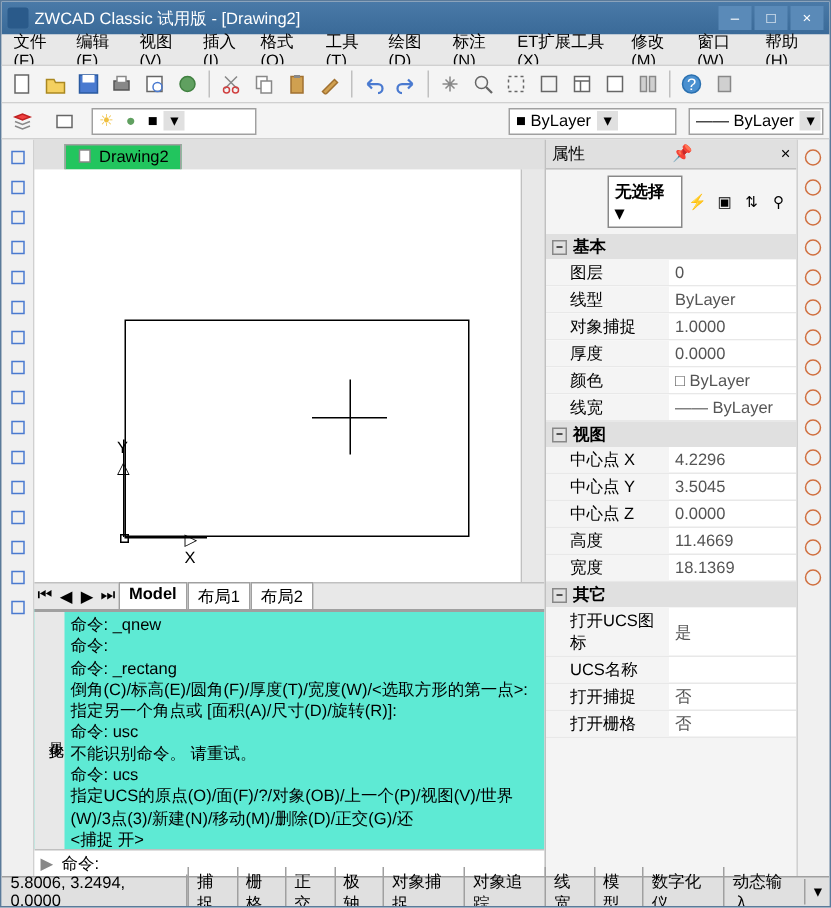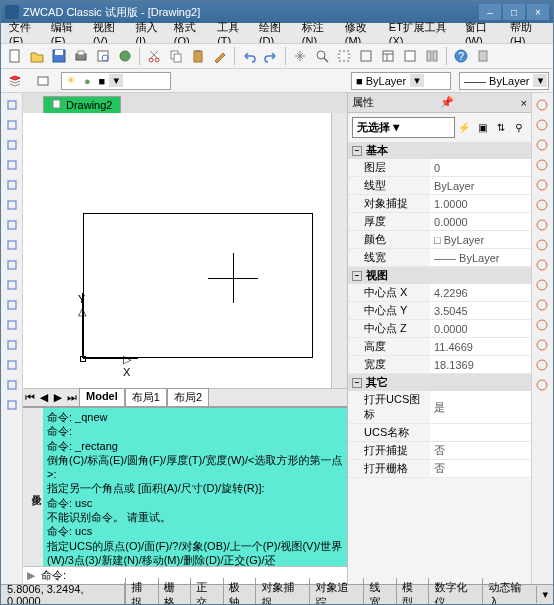--- a/index.html
+++ b/index.html
@@ -29,25 +29,25 @@
 .canvas .cross-h { position: absolute; left: 185px; top: 165px; width: 50px; height: 1px; background: #000; }
 .canvas .cross-v { position: absolute; left: 210px; top: 140px; width: 1px; height: 50px; background: #000; }
 .canvas .ucs { position: absolute; left: 60px; top: 180px; font-size: 10px; }
 .canvas .ucs-y { position: absolute; left: -5px; top: 0; }
 .canvas .ucs-x { position: absolute; left: 40px; top: 60px; }
 .canvas .sq { position: absolute; left: -3px; top: 63px; width: 6px; height: 6px; border: 1px solid #000; }
 .canvas .ay { position: absolute; left: -1px; top: 0px; width: 1px; height: 65px; background: #000; }
 .canvas .ax { position: absolute; left: 0px; top: 65px; width: 55px; height: 1px; background: #000; }
 .vscroll { width: 16px; background: #e8e8e8; border-left: 1px solid #c0c0c0; }
 .rtools { width: 22px; background: #f0f0f0; border-left: 1px solid #d0d0d0; display: flex; flex-direction: column; padding: 2px 0; }
-.props { width: 184px; background: #f4f4f4; border-left: 1px solid #c0c0c0; display: flex; flex-direction: column; }
+.props { width: 168px; background: #f4f4f4; border-left: 1px solid #c0c0c0; display: flex; flex-direction: column; }
 .props-hdr { background: #e0e0e0; padding: 2px 4px; font-size: 11px; display: flex; align-items: center; border-bottom: 1px solid #c0c0c0; }
 .props-hdr .pin { margin-left: auto; cursor: pointer; }
 .props-sel { display: flex; padding: 4px; gap: 2px; align-items: center; }
-.props-sel .selcombo { flex: 1; border: 1px solid #888; background: #fff; padding: 2px 4px; font-size: 12px; font-weight: bold; }
+.props-sel .selcombo { flex: 1; border: 1px solid #888; background: #fff; padding: 2px 4px; font-size: 12px; font-weight: bold; margin-left: 37px; }
 .props-sel .pib { width: 16px; height: 16px; display: flex; align-items: center; justify-content: center; cursor: pointer; font-size: 10px; }
 .props-grid { flex: 1; overflow-y: auto; font-size: 10px; }
 .pgroup { background: #e0e0e0; padding: 1px 4px; font-weight: bold; display: flex; align-items: center; }
 .pgroup .exp { width: 10px; display: inline-block; border: 1px solid #888; text-align: center; margin-right: 4px; font-size: 8px; line-height: 8px; cursor: pointer; }
 .prow { display: flex; background: #fff; border-bottom: 1px solid #e8e8e8; align-items: center; }
 .prow .k { width: 82px; padding: 1px 4px 1px 16px; background: #f4f4f4; }
 .prow .v { flex: 1; padding: 1px 4px; color: #555; }
 .layouttabs { height: 18px; background: #e8e8e8; display: flex; align-items: center; border-top: 1px solid #c0c0c0; font-size: 10px; }
 .layouttabs .nav { display: flex; }
 .layouttabs .nav span { width: 14px; text-align: center; cursor: pointer; }
@@ -78,22 +78,22 @@
 
 <div class="menubar" id="menubar">
     <span>文件(F)</span>
     <span>编辑(E)</span>
     <span>视图(V)</span>
     <span>插入(I)</span>
     <span>格式(O)</span>
     <span>工具(T)</span>
     <span>绘图(D)</span>
     <span>标注(N)</span>
+    <span>ET扩展工具(X)</span>
     <span>修改(M)</span>
-    <span>ET扩展工具(X)</span>
     <span>窗口(W)</span>
     <span>帮助(H)</span>
   </div>
 
 <div class="toolbar">
   <div class="tbtn">
       <svg width="14" height="14">
         <rect x="2" y="1" width="9" height="12" fill="#fff" stroke="#666"></rect>
       </svg>
     </div>
@@ -228,21 +228,21 @@
         <rect x="2" y="3" width="10" height="8" fill="#fff" stroke="#666"></rect>
       </svg>
     </div>
   <div class="combo" style="width:110px">
     <span style="color:#f0c040">☀</span>
       <span style="color:#60a060">●</span>
       <span>■</span>
     <span class="dd">▾</span>
   </div>
   <div style="flex:1"></div>
-  <div class="combo" style="width:100px">
+  <div class="combo" style="width:112px">
     <span>■ ByLayer</span>
     <span class="dd">▾</span>
   </div>
   <div class="combo" style="width:90px">
     <span>—— ByLayer</span>
     <span class="dd">▾</span>
   </div>
 </div>
 
 <div class="main">

